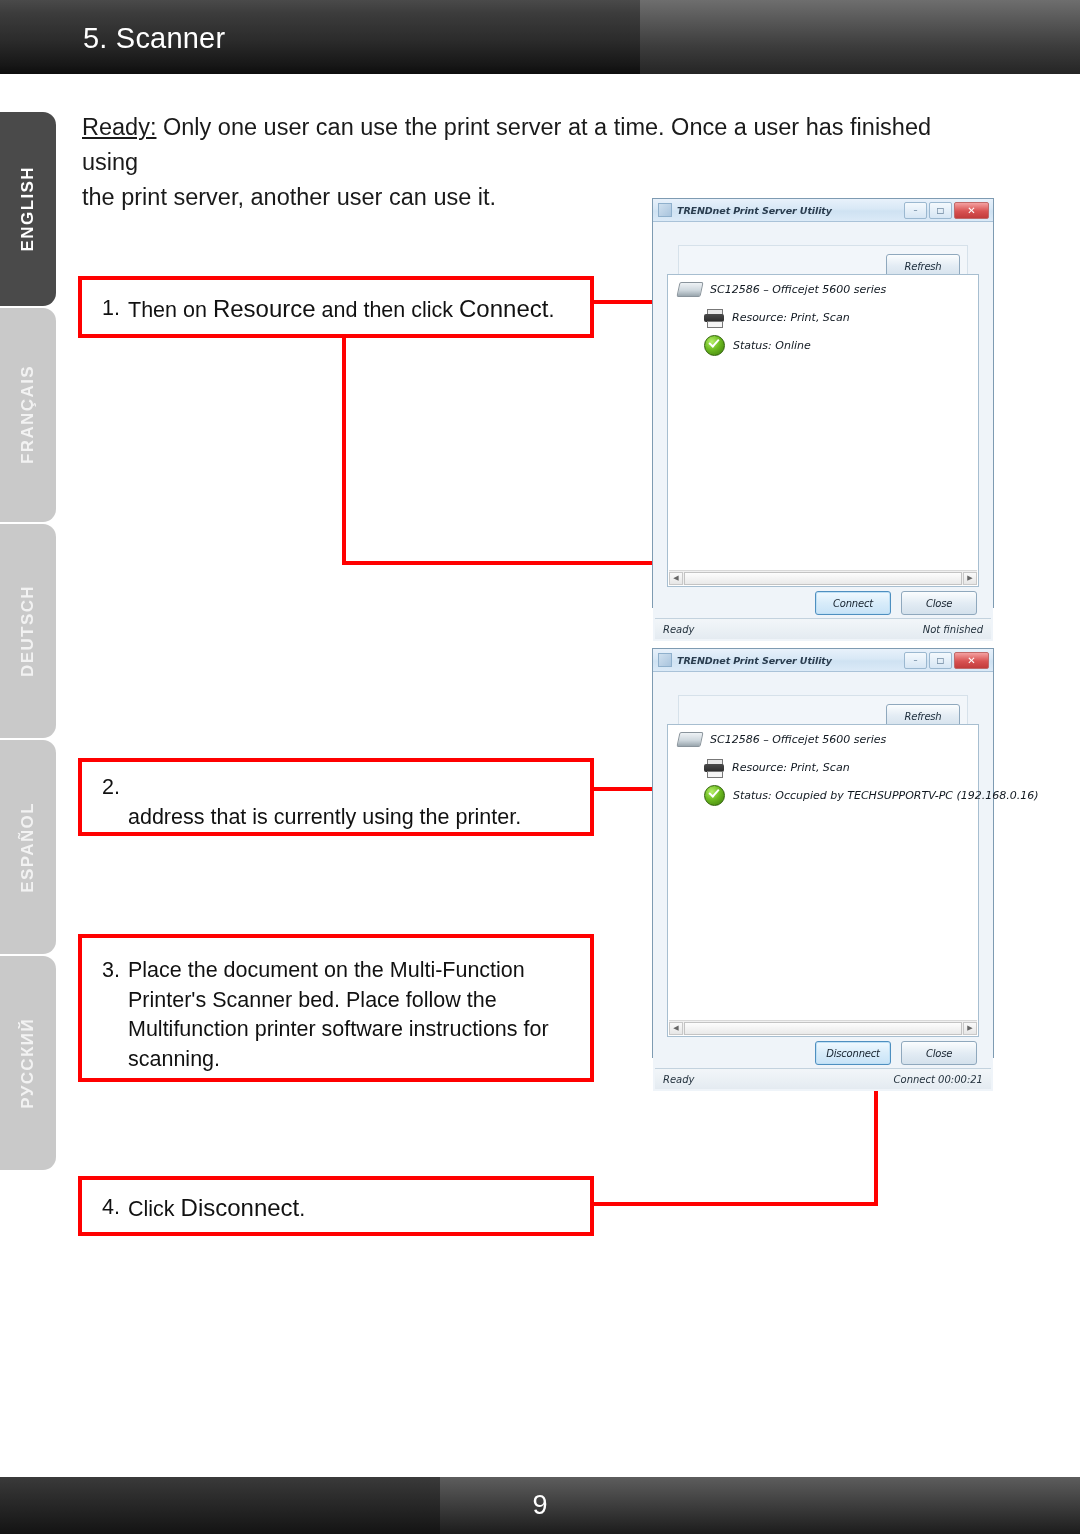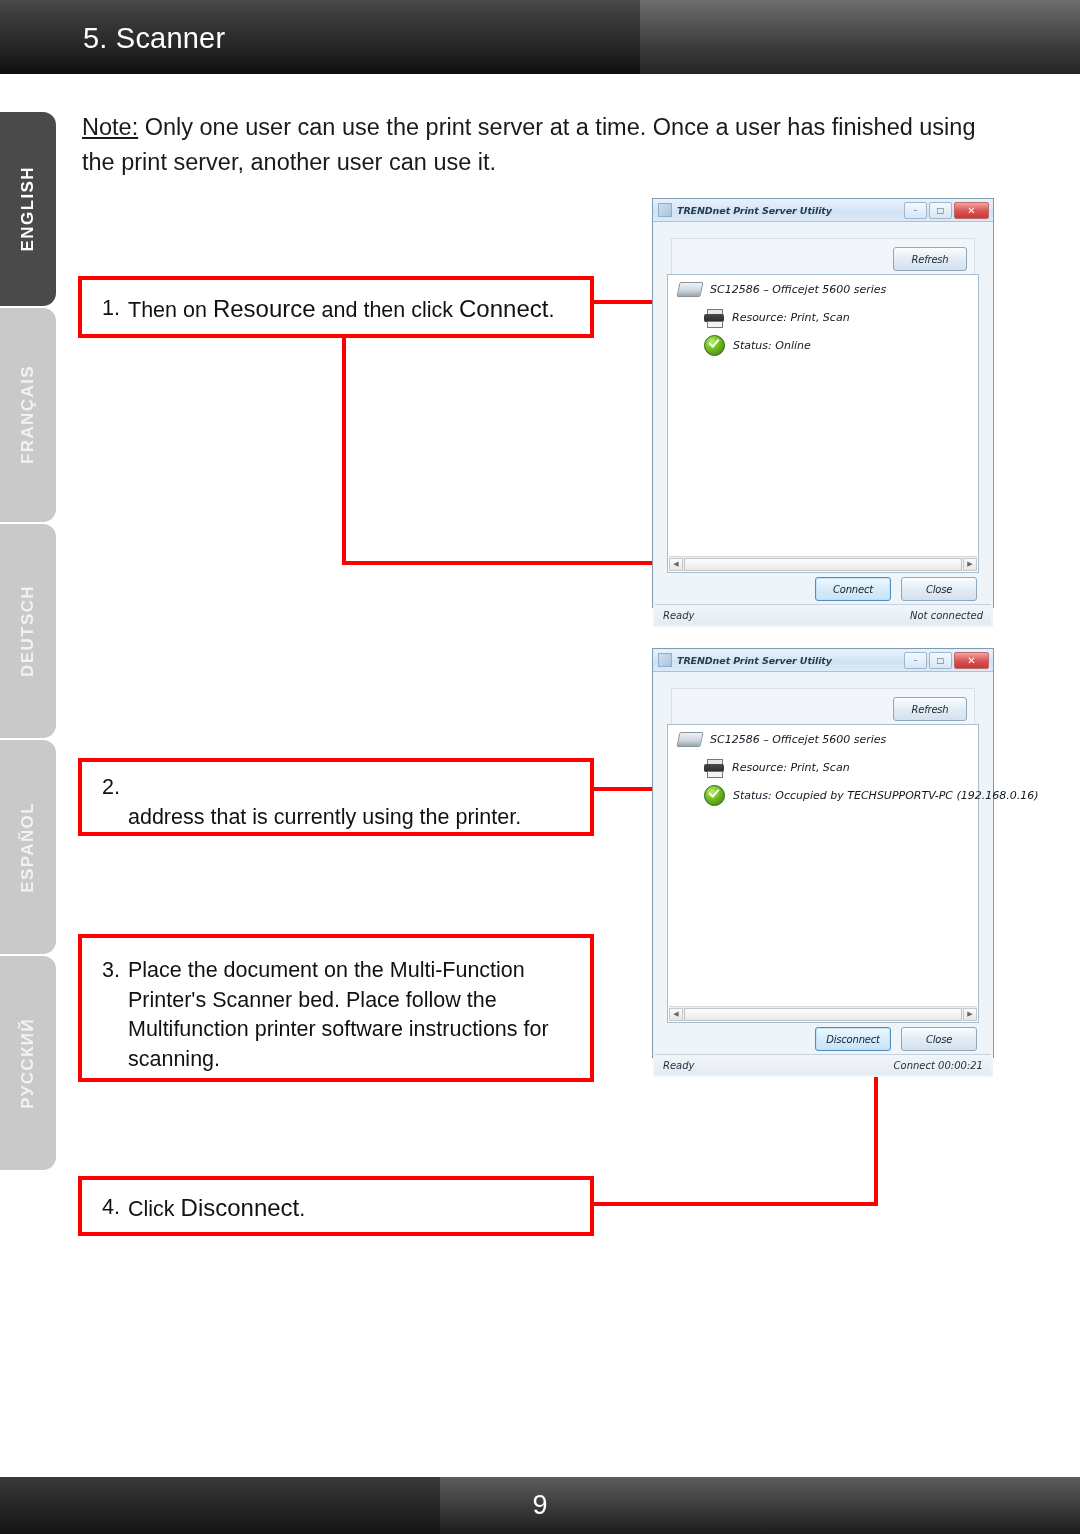--- a/index.html
+++ b/index.html
@@ -236,21 +236,21 @@
     display: flex;
     align-items: center;
     justify-content: center;
     line-height: 1;
   }
   .win-btn.close .glyph { color: #ffffff; font-size: 10px; }
 
   .win-body {
     position: relative;
     background: #eff4f9;
-    padding: 10px;
+    padding: 17px;
     height: calc(100% - 23px);
   }
   .toolbar-strip {
     position: relative;
     height: 38px;
     margin: 6px 8px 0 8px;
     background: #f2f6fa;
     border: 1px solid #d6e1ea;
   }
   .refresh-btn {
@@ -416,21 +416,21 @@
   </div>
   <div class="lang-tab inactive" style="height:214px">
     <span class="lang-label">ESPAÑOL</span>
   </div>
   <div class="lang-tab inactive" style="height:214px">
     <span class="lang-label">РУССКИЙ</span>
   </div>
 </div>
 
 <div class="note-block">
-  <span class="note-label">Note:</span><span> Only one user can use the print server at a time.  Once a user has finished using</span><br>
+  <span class="note-label">Ready:</span><span> Only one user can use the print server at a time.  Once a user has finished using</span><br>
   <span>the print server, another user can use it.</span>
 </div>
 
 <div class="conn" style="left:594px; top:300px; width:108px; height:4px;"></div>
 <div class="dot" style="left:693px; top:294px;"></div>
 
 <div class="conn" style="left:342px; top:338px; width:4px; height:227px;"></div>
 <div class="conn" style="left:342px; top:561px; width:498px; height:4px;"></div>
 <div class="dot" style="left:831px; top:555px;"></div>
 
@@ -527,21 +527,21 @@
         <span class="thumb"></span>
         <span class="arrow">▶</span>
       </div>
     </div>
     <div class="btn-row">
       <div class="win-action-btn primary">Connect</div>
       <div class="win-action-btn">Close</div>
     </div>
     <div class="statusbar">
       <span>Ready</span>
-      <span>Not connected</span>
+      <span>Not finished</span>
     </div>
   </div>
 </div>
 
 <div class="win" style="left:652px; top:648px; width:342px; height:410px;">
   <div class="win-titlebar">
     <span class="win-icon-sq"></span>
     <span class="win-title-text">TRENDnet Print Server Utility</span>
     <span class="win-btns">
       <span class="win-btn">

